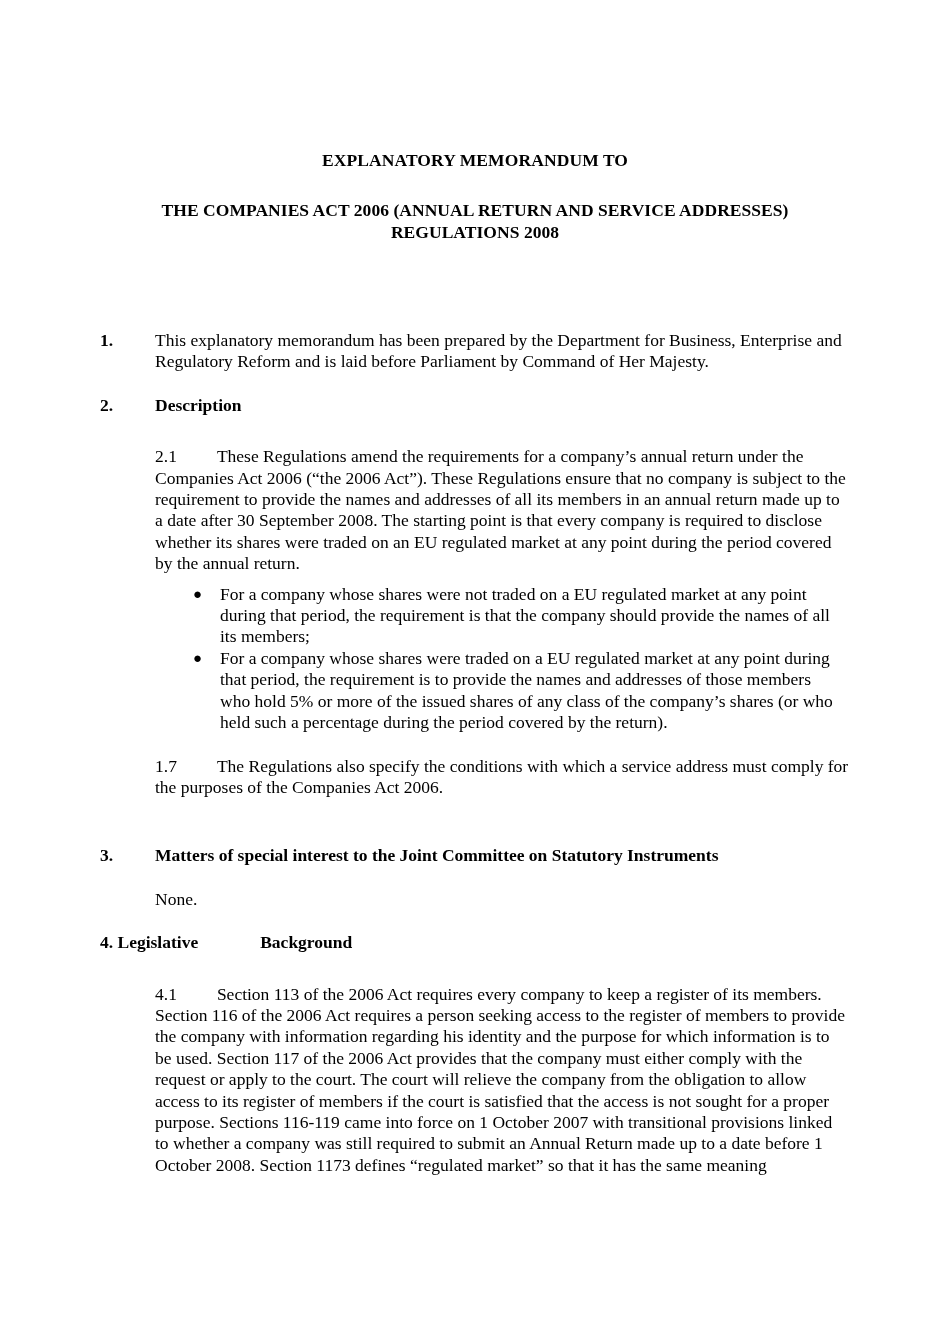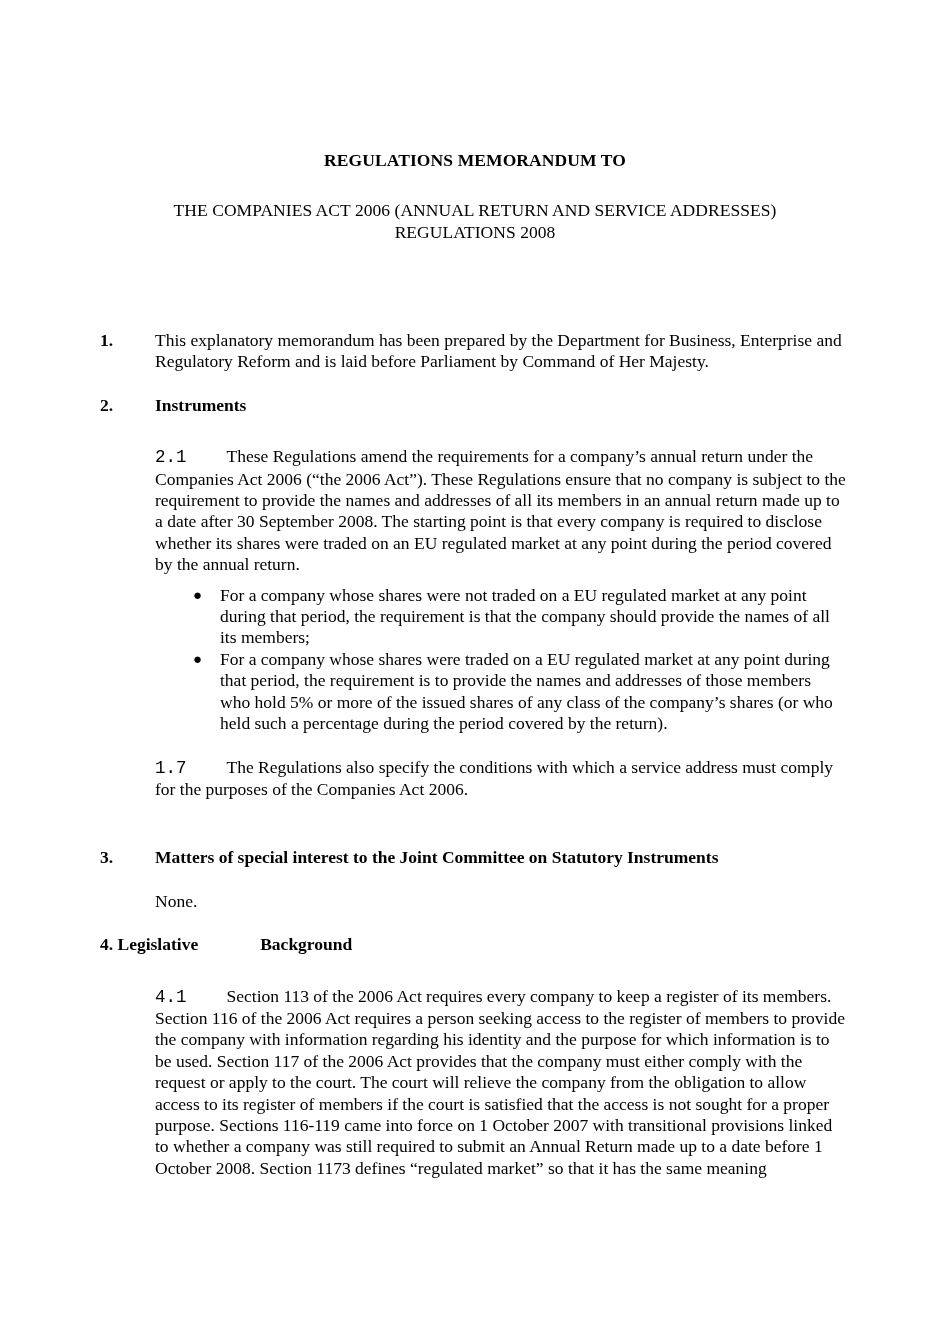--- a/index.html
+++ b/index.html
@@ -32,21 +32,21 @@
   .doc-title {
     text-align: center;
     font-weight: bold;
     font-size: 17.5px;
     line-height: 21px;
     letter-spacing: 0.1px;
     margin: 0;
   }
   .doc-subtitle {
     text-align: center;
-    font-weight: normal;
+    font-weight: bold;
     font-size: 17.5px;
     line-height: 22px;
     letter-spacing: 0.05px;
     margin: 0;
     padding-top: 28px;
   }
   .doc-number {
     text-align: center;
     font-weight: bold;
     font-size: 17.5px;
@@ -117,21 +117,20 @@
 
   .sub-para {
     padding-left: 155px;
     padding-right: 100px;
     font-size: 17.5px;
     line-height: 21.4px;
     text-align: left;
   }
   .sub-para .sub-num {
     display: inline;
-    font-family: Liberation Mono, monospace;
   }
   .sub-para .tab {
     display: inline-block;
     width: 40px;
   }
 
   .plain-indent {
     padding-left: 155px;
     padding-right: 100px;
     font-size: 17.5px;
@@ -163,39 +162,39 @@
   .spacer-sm { height: 17px; }
   .spacer-md { height: 22px; }
   .spacer-lg { height: 30px; }
 </style>
 </head>
 <body>
 
 <div class="page">
 
   <div class="title-block">
-    <div class="doc-title">REGULATIONS MEMORANDUM TO</div>
+    <div class="doc-title">EXPLANATORY MEMORANDUM TO</div>
     <div class="doc-subtitle">
       <span>THE COMPANIES ACT 2006 (ANNUAL RETURN AND SERVICE ADDRESSES)</span><br>
       <span>REGULATIONS 2008</span>
     </div>
   </div>
 
   <div class="body-area">
 
     <div class="num-para">
       <span class="marker">1.</span>
       <div class="para-text">This explanatory memorandum has been prepared by the Department for Business, Enterprise and Regulatory Reform and is laid before Parliament by Command of Her Majesty.</div>
     </div>
 
     <div class="spacer-md"></div>
 
     <div class="heading-row">
       <span class="marker">2.</span>
-      <span class="heading-text">Instruments</span>
+      <span class="heading-text">Description</span>
     </div>
 
     <div class="spacer-lg"></div>
 
     <div class="sub-para"><span class="sub-num">2.1</span><span class="tab"></span><span>These Regulations amend the requirements for a company’s annual return under the Companies Act 2006 (“the 2006 Act”).  These Regulations ensure that no company is subject to the requirement to provide the names and addresses of all its members in an annual return made up to a date after 30 September 2008.   The starting point is that every company is required to disclose whether its shares were traded on an EU regulated market at any point during the period covered by the annual return.</span></div>
 
     <div class="spacer-xs"></div>
 
     <ul class="bullet-list">
       <li class="bullet-item">

